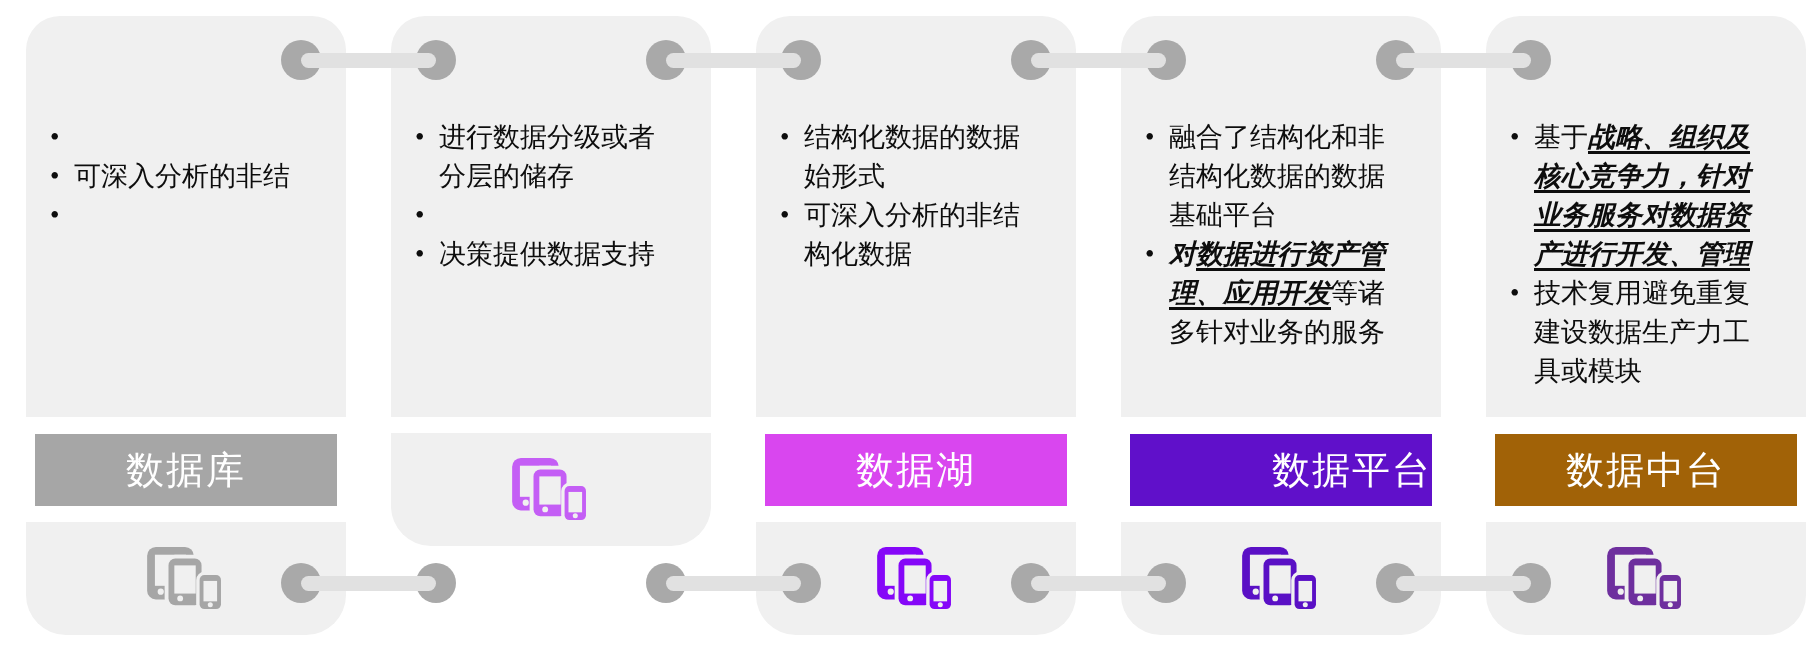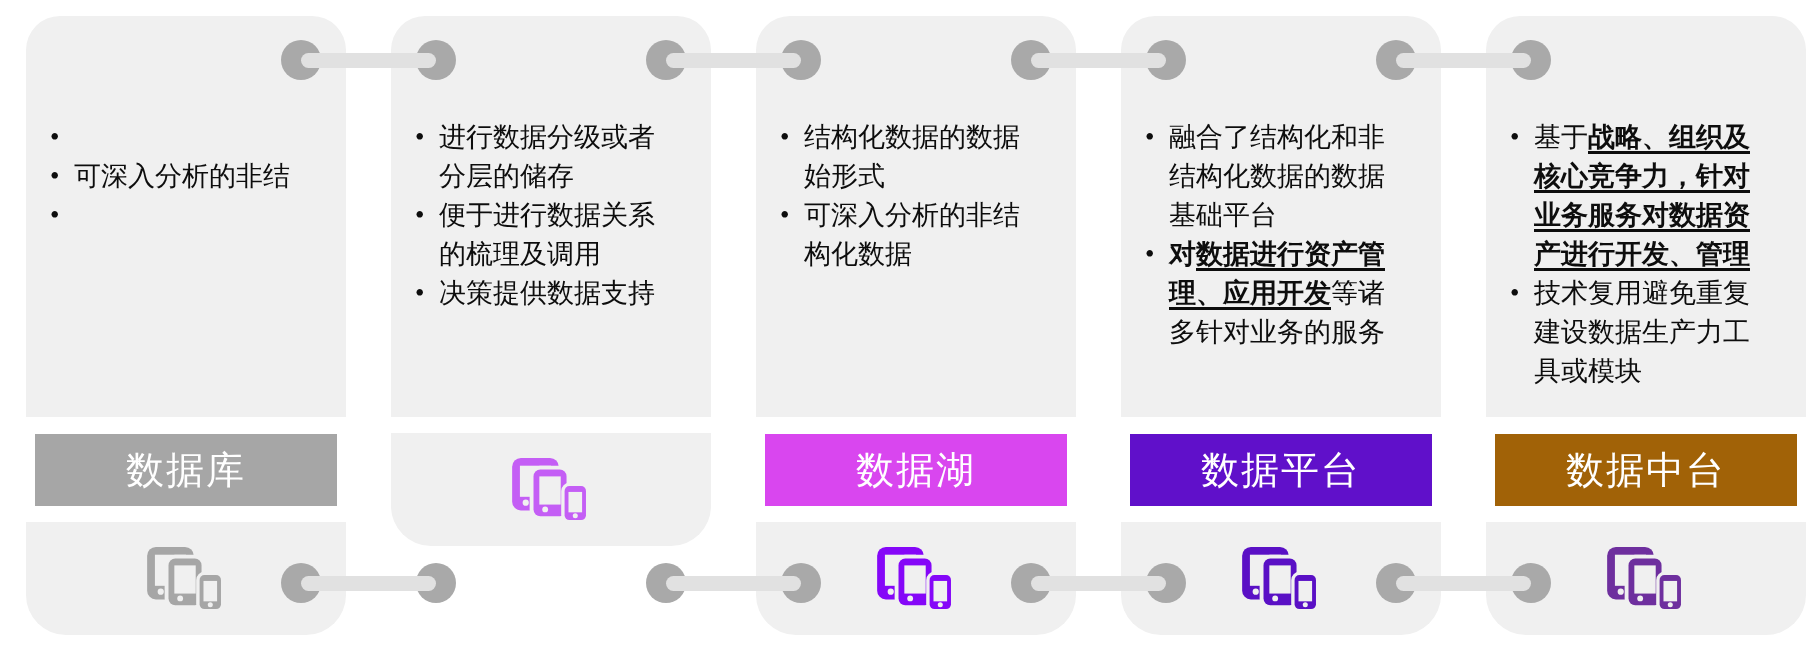--- a/index.html
+++ b/index.html
@@ -20,21 +20,21 @@
   }
 
   .bullet {
     display: flex;
     font-size: 27px;
     line-height: 39px;
     color: #0d0d0d;
   }
   .dot { flex: none; width: 24px; }
   .bullet-text { white-space: pre-line; }
-  .b { font-weight: bold; }
+  .b { font-weight: bold; font-style: italic; }
   .u {
     text-decoration: underline;
     text-decoration-thickness: 2.5px;
     text-underline-offset: 5px;
   }
 
   .banner {
     margin: 17px 9px 0 9px;
     height: 72px;
     display: flex; align-items: center; justify-content: center;
@@ -110,22 +110,20 @@
     <div class="column" style="left: 391px; width: 320px;">
     <div class="top-card">
       <div>
           <div class="bullet">
             <span class="dot">•</span>
             <span class="bullet-text"><span>进行数据分级或者
 分层的储存</span></span>
           </div>
           <div class="bullet">
             <span class="dot">•</span>
-            <span class="bullet-text"><span>便于进行数据关系
-的梳理及调用</span></span>
           </div>
           <div class="bullet">
             <span class="dot">•</span>
             <span class="bullet-text"><span>决策提供数据支持</span></span>
           </div>
         </div>
     </div>
     <div class="bottom-card">
       <span style="color: rgb(196, 94, 245);">
         <svg class="devices" width="82" height="68" viewBox="0 0 84 70" aria-hidden="true">
@@ -194,21 +192,21 @@
 基础平台</span></span>
           </div>
           <div class="bullet">
             <span class="dot">•</span>
             <span class="bullet-text"><span class="b">对</span><span class="b u">数据进行资产管
 理、应用开发</span><span>等诸
 多针对业务的服务</span></span>
           </div>
         </div>
     </div>
-    <div class="banner" style="background: rgb(96, 16, 202);">
+    <div class="banner" style="background: rgb(96, 16, 202); justify-content: flex-end;">
       <span>数据平台</span>
     </div>
     <div class="bottom-card">
       <span style="color: rgb(90, 16, 197);">
         <svg class="devices" width="82" height="68" viewBox="0 0 84 70" aria-hidden="true">
           <g>
             <rect x="2" y="2" width="48" height="54" rx="9" fill="currentColor"></rect>
             <rect x="10" y="10" width="32" height="32" fill="#f0f0f0"></rect>
             <circle cx="16" cy="48" r="3.2" fill="#f0f0f0"></circle>
             <rect x="24" y="14" width="34" height="48" rx="7" fill="none" stroke="#f0f0f0" stroke-width="8"></rect>

